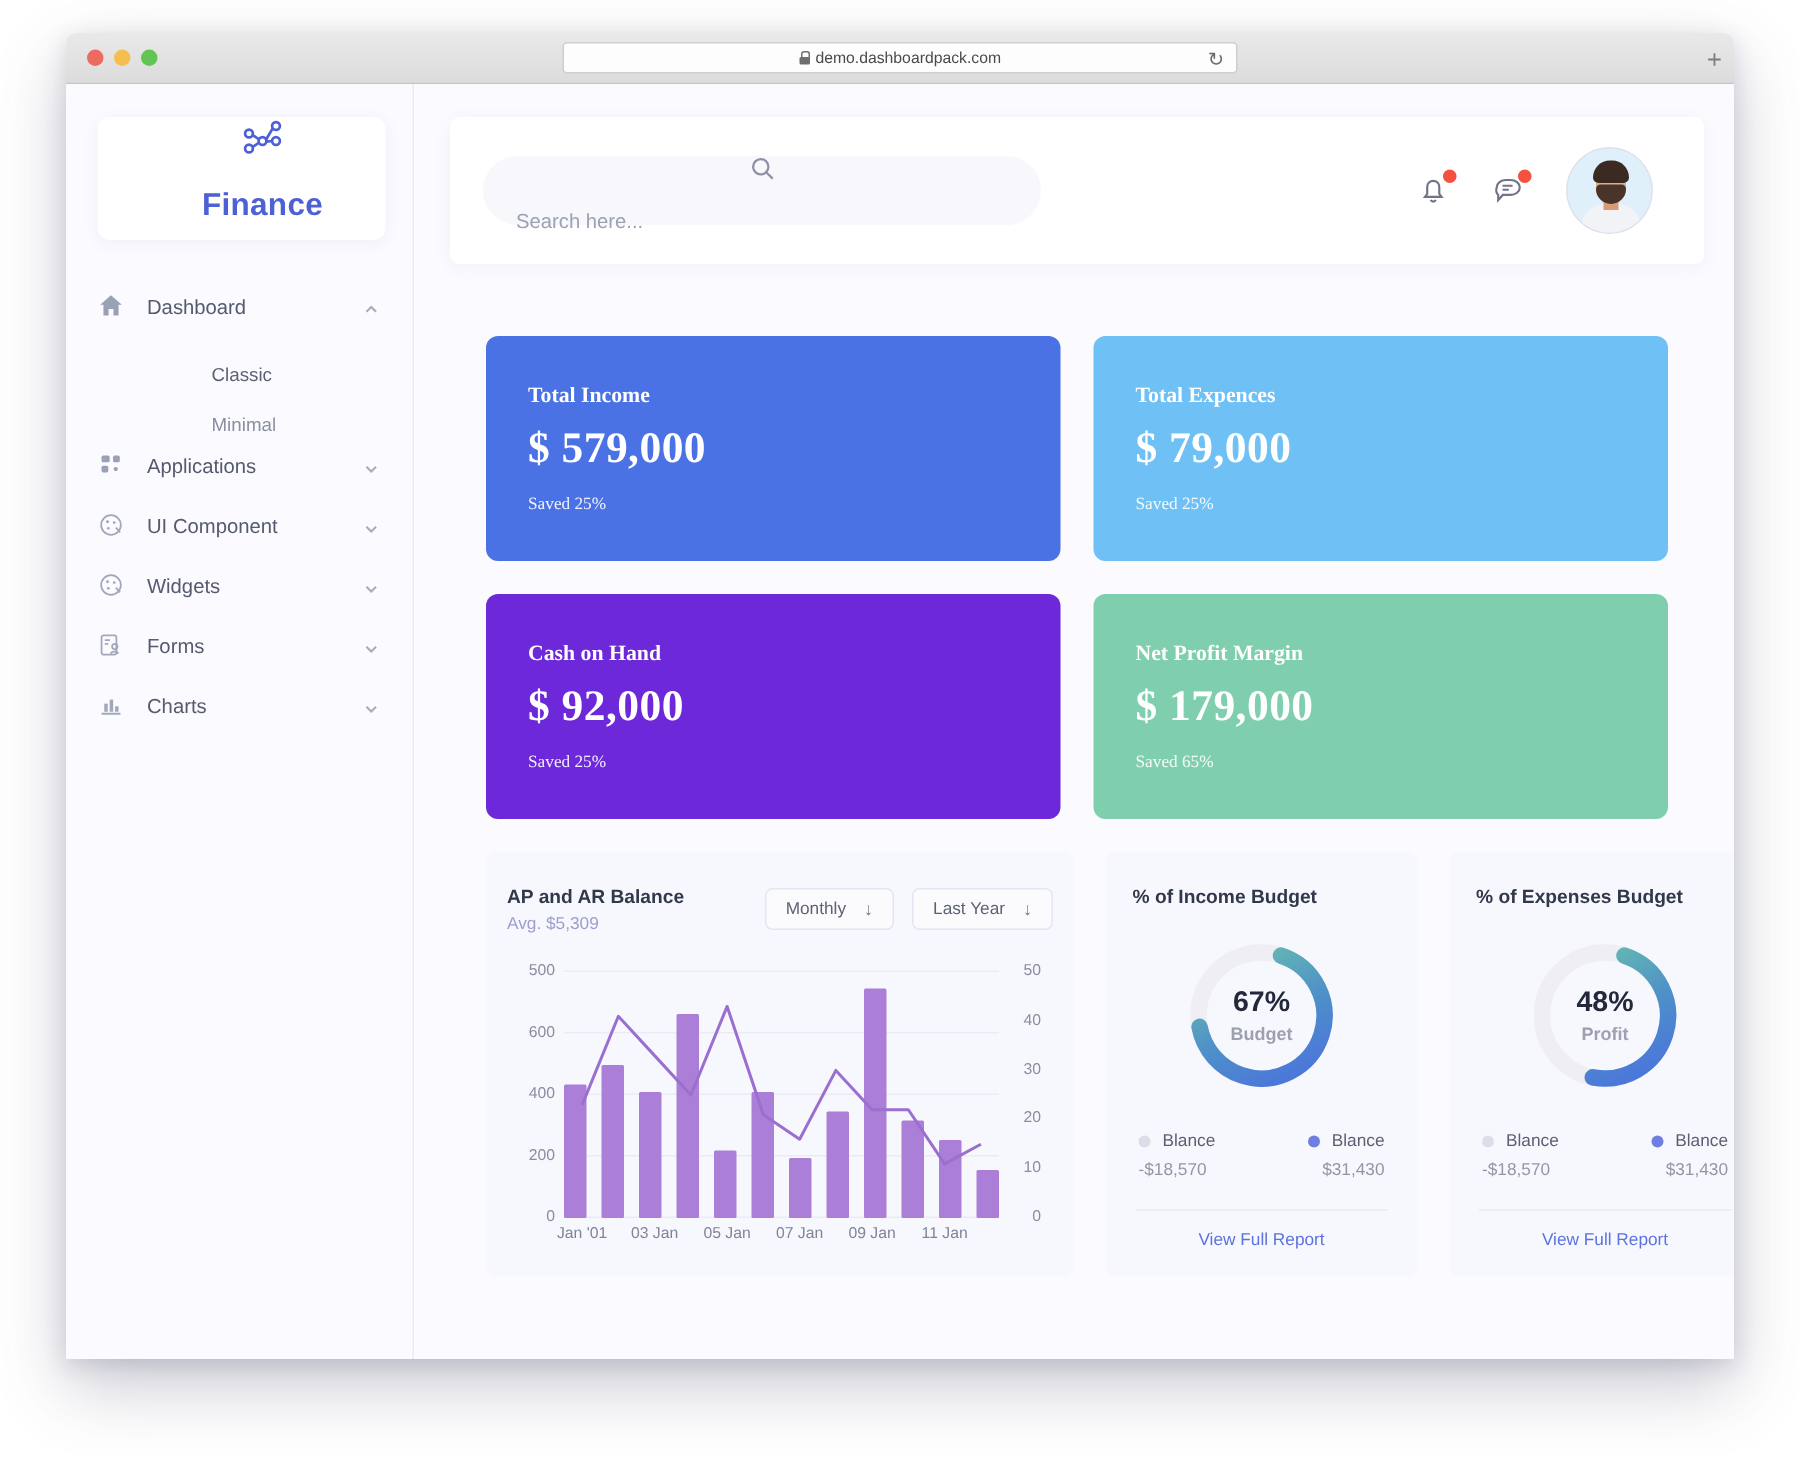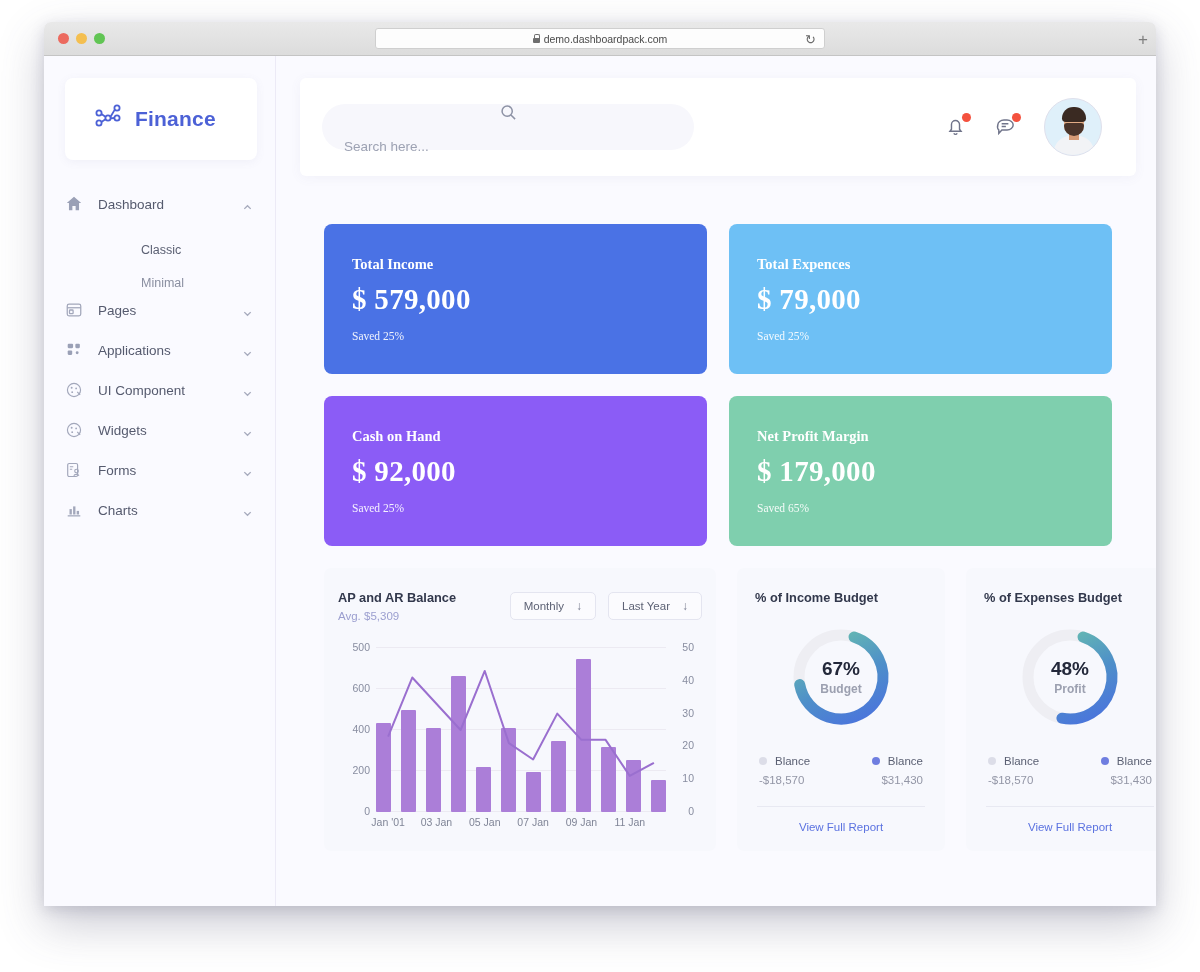--- a/index.html
+++ b/index.html
@@ -54,21 +54,21 @@
 
   
   .sidebar {
     position: absolute; left: 0; top: 0; width: 232px; bottom: 0;
     background: #fafaff; border-right: 1px solid #eceaf6;
   }
   .logo-card {
     margin: 22px 18px 0 21px; height: 82px;
     background: #ffffff; border-radius: 8px;
     box-shadow: 0 2px 10px rgba(100,100,150,.07);
-    display: flex; align-items: center; gap: 12px; padding-left: 28px;
+    display: flex; align-items: center; gap: 12px; padding-left: 28px; flex-direction: column;
   }
   .logo-text { font-size: 21px; font-weight: 700; color: #4c61d6; letter-spacing: .2px; }
 
   .nav { margin-top: 24px; }
   .nav-item {
     display: flex; align-items: center; height: 40px;
     padding: 0 22px 0 20px; gap: 15px; cursor: pointer;
   }
   .nav-icon { width: 19px; height: 19px; flex: 0 0 19px; color:#9a9fb5; display:flex; align-items:center; justify-content:center;}
   .nav-label { font-size: 13.5px; color: #555a6e; flex: 1; }
@@ -213,35 +213,20 @@
               </svg>
           </span>
         </div>
         <div class="nav-sub">
           <span>Classic</span>
         </div>
         <div class="nav-sub dim">
           <span>Minimal</span>
         </div>
 
-        <div class="nav-item">
-          <span class="nav-icon">
-            <svg width="18" height="18" viewBox="0 0 20 20" fill="none" stroke="#a2a7bb" stroke-width="1.4">
-              <rect x="2.5" y="3.5" width="15" height="13" rx="2"></rect>
-                <path d="M2.5 7.5 H17.5"></path>
-                <rect x="5" y="10" width="4" height="4" rx=".7"></rect>
-            </svg>
-          </span>
-          <span class="nav-label">Pages</span>
-          <span class="chev">
-            <svg width="11" height="11" viewBox="0 0 12 12" fill="none" stroke="#a7abbd" stroke-width="1.5">
-                <path d="M2.5 4.5 L6 8 L9.5 4.5"></path>
-              </svg>
-          </span>
-        </div>
 
         <div class="nav-item">
           <span class="nav-icon">
             <svg width="18" height="18" viewBox="0 0 20 20" fill="#9aa0b6">
               <rect x="3" y="3" width="6" height="5" rx="1.2"></rect>
                 <rect x="11.5" y="3" width="5" height="5" rx="1.2"></rect>
               <rect x="3" y="10.5" width="5" height="5" rx="1.2"></rect>
                 <circle cx="13.5" cy="13" r="1.6"></circle>
             </svg>
           </span>
@@ -373,21 +358,21 @@
           <div class="stat-card" style="background:#4a72e5">
             <div class="stat-title">Total Income</div>
             <div class="stat-value">$ 579,000</div>
             <div class="stat-sub">Saved 25%</div>
           </div>
           <div class="stat-card" style="background:#6ec0f5">
             <div class="stat-title">Total Expences</div>
             <div class="stat-value">$ 79,000</div>
             <div class="stat-sub">Saved 25%</div>
           </div>
-          <div class="stat-card" style="background:#8b5cf6">
+          <div class="stat-card" style="background:#6d28d9">
             <div class="stat-title">Cash on Hand</div>
             <div class="stat-value">$ 92,000</div>
             <div class="stat-sub">Saved 25%</div>
           </div>
           <div class="stat-card" style="background:#7fcfae">
             <div class="stat-title">Net Profit Margin</div>
             <div class="stat-value">$ 179,000</div>
             <div class="stat-sub">Saved 65%</div>
           </div>
         </div>

